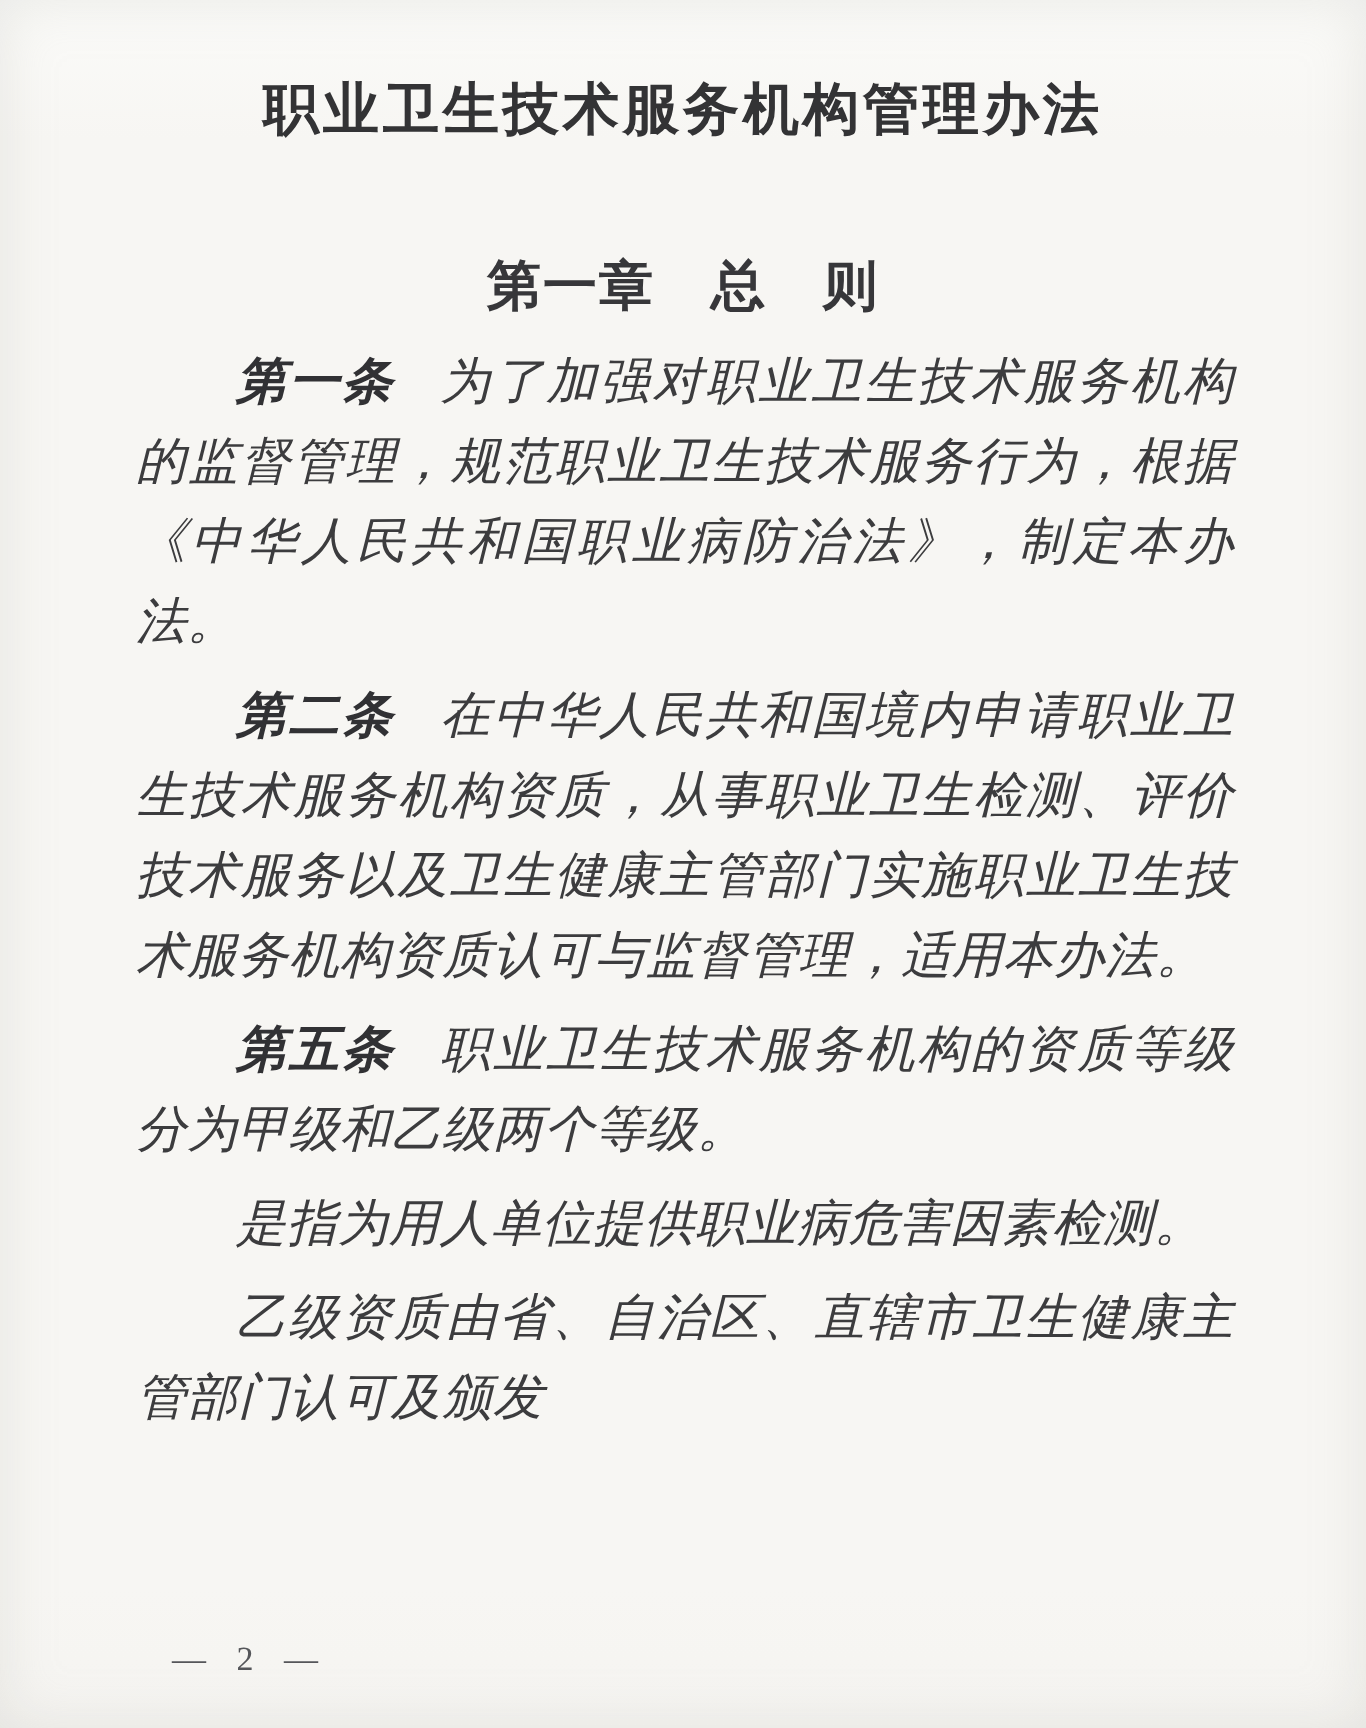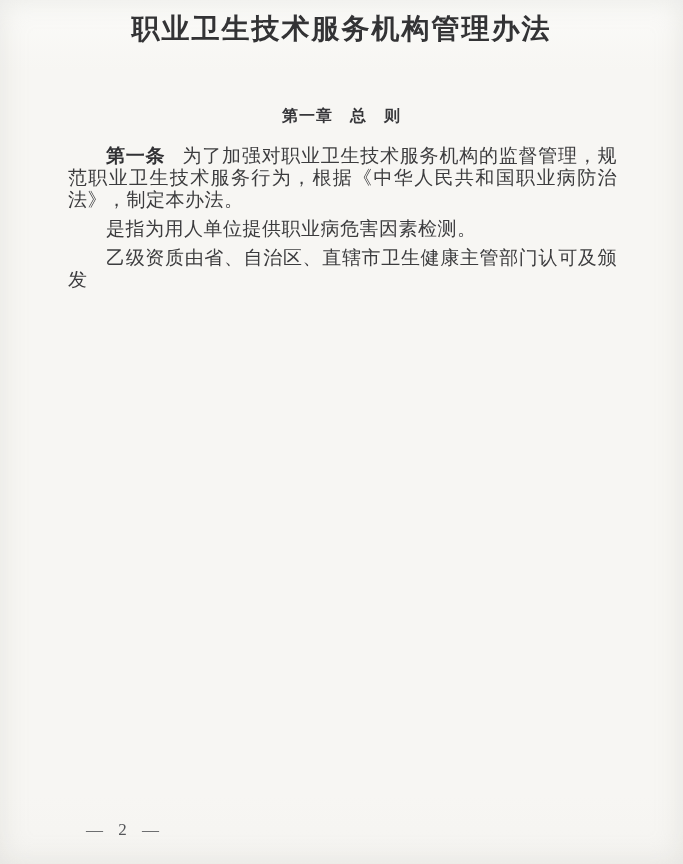--- a/index.html
+++ b/index.html
@@ -13,48 +13,49 @@
     height: 864px;
     margin: 0 auto;
     background: linear-gradient(180deg, #fbfbf9 0%, #f7f6f3 8%, #f7f6f3 92%, #f5f4f1 100%);
     box-shadow: inset 0 0 28px rgba(180,178,170,0.25);
     overflow: hidden;
     font-family: "Liberation Serif", "DejaVu Serif", serif;
     color: #3c3c3e;
   }
   .doc-title {
     margin: 0;
-    padding-top: 12px;
+    padding-top: 39px;
     text-align: center;
     font-size: 28px;
     line-height: 34px;
     font-weight: 700;
     letter-spacing: 2px;
     color: #333335;
   }
   .chapter-heading {
     margin: 58px 0 0 0;
     text-align: center;
-    font-size: 16px;
+    font-size: 27px;
     line-height: 24px;
     font-weight: 700;
     letter-spacing: 1px;
     color: #37373a;
   }
   .body-block {
     margin: 17px 66px 0 68px;
   }
   .para {
     margin: 0 0 7px 0;
-    font-size: 19px;
-    line-height: 22px;
+    font-size: 25px;
+    line-height: 40px;
     text-align: justify;
     text-justify: inter-ideograph;
     text-indent: 2em;
     letter-spacing: 0.5px;
+    font-style: italic;
   }
   .para:last-child { margin-bottom: 0; }
   .article-label {
     font-weight: 700;
     color: #313134;
     margin-right: 0.9em;
   }
   .article-label:empty { display: none; margin: 0; }
   .page-number {
     position: absolute;
@@ -74,23 +75,29 @@
   <h1 class="doc-title">职业卫生技术服务机构管理办法</h1>
 
   <h2 class="chapter-heading">第一章　总　则</h2>
 
   <div class="body-block">
 
     <p class="para">
       <span class="article-label">第一条</span><span>为了加强对职业卫生技术服务机构的监督管理，规范职业卫生技术服务行为，根据《中华人民共和国职业病防治法》，制定本办法。</span>
     </p>
 
+    <p class="para">
+      <span class="article-label">第二条</span><span>在中华人民共和国境内申请职业卫生技术服务机构资质，从事职业卫生检测、评价技术服务以及卫生健康主管部门实施职业卫生技术服务机构资质认可与监督管理，适用本办法。</span>
+    </p>
 
 
 
+    <p class="para">
+      <span class="article-label">第五条</span><span>职业卫生技术服务机构的资质等级分为甲级和乙级两个等级。</span>
+    </p>
 
     <p class="para">
       <span>是指为用人单位提供职业病危害因素检测。</span>
     </p>
 
     <p class="para">
       <span>乙级资质由省、自治区、直辖市卫生健康主管部门认可及颁发</span>
     </p>
 
   </div>

